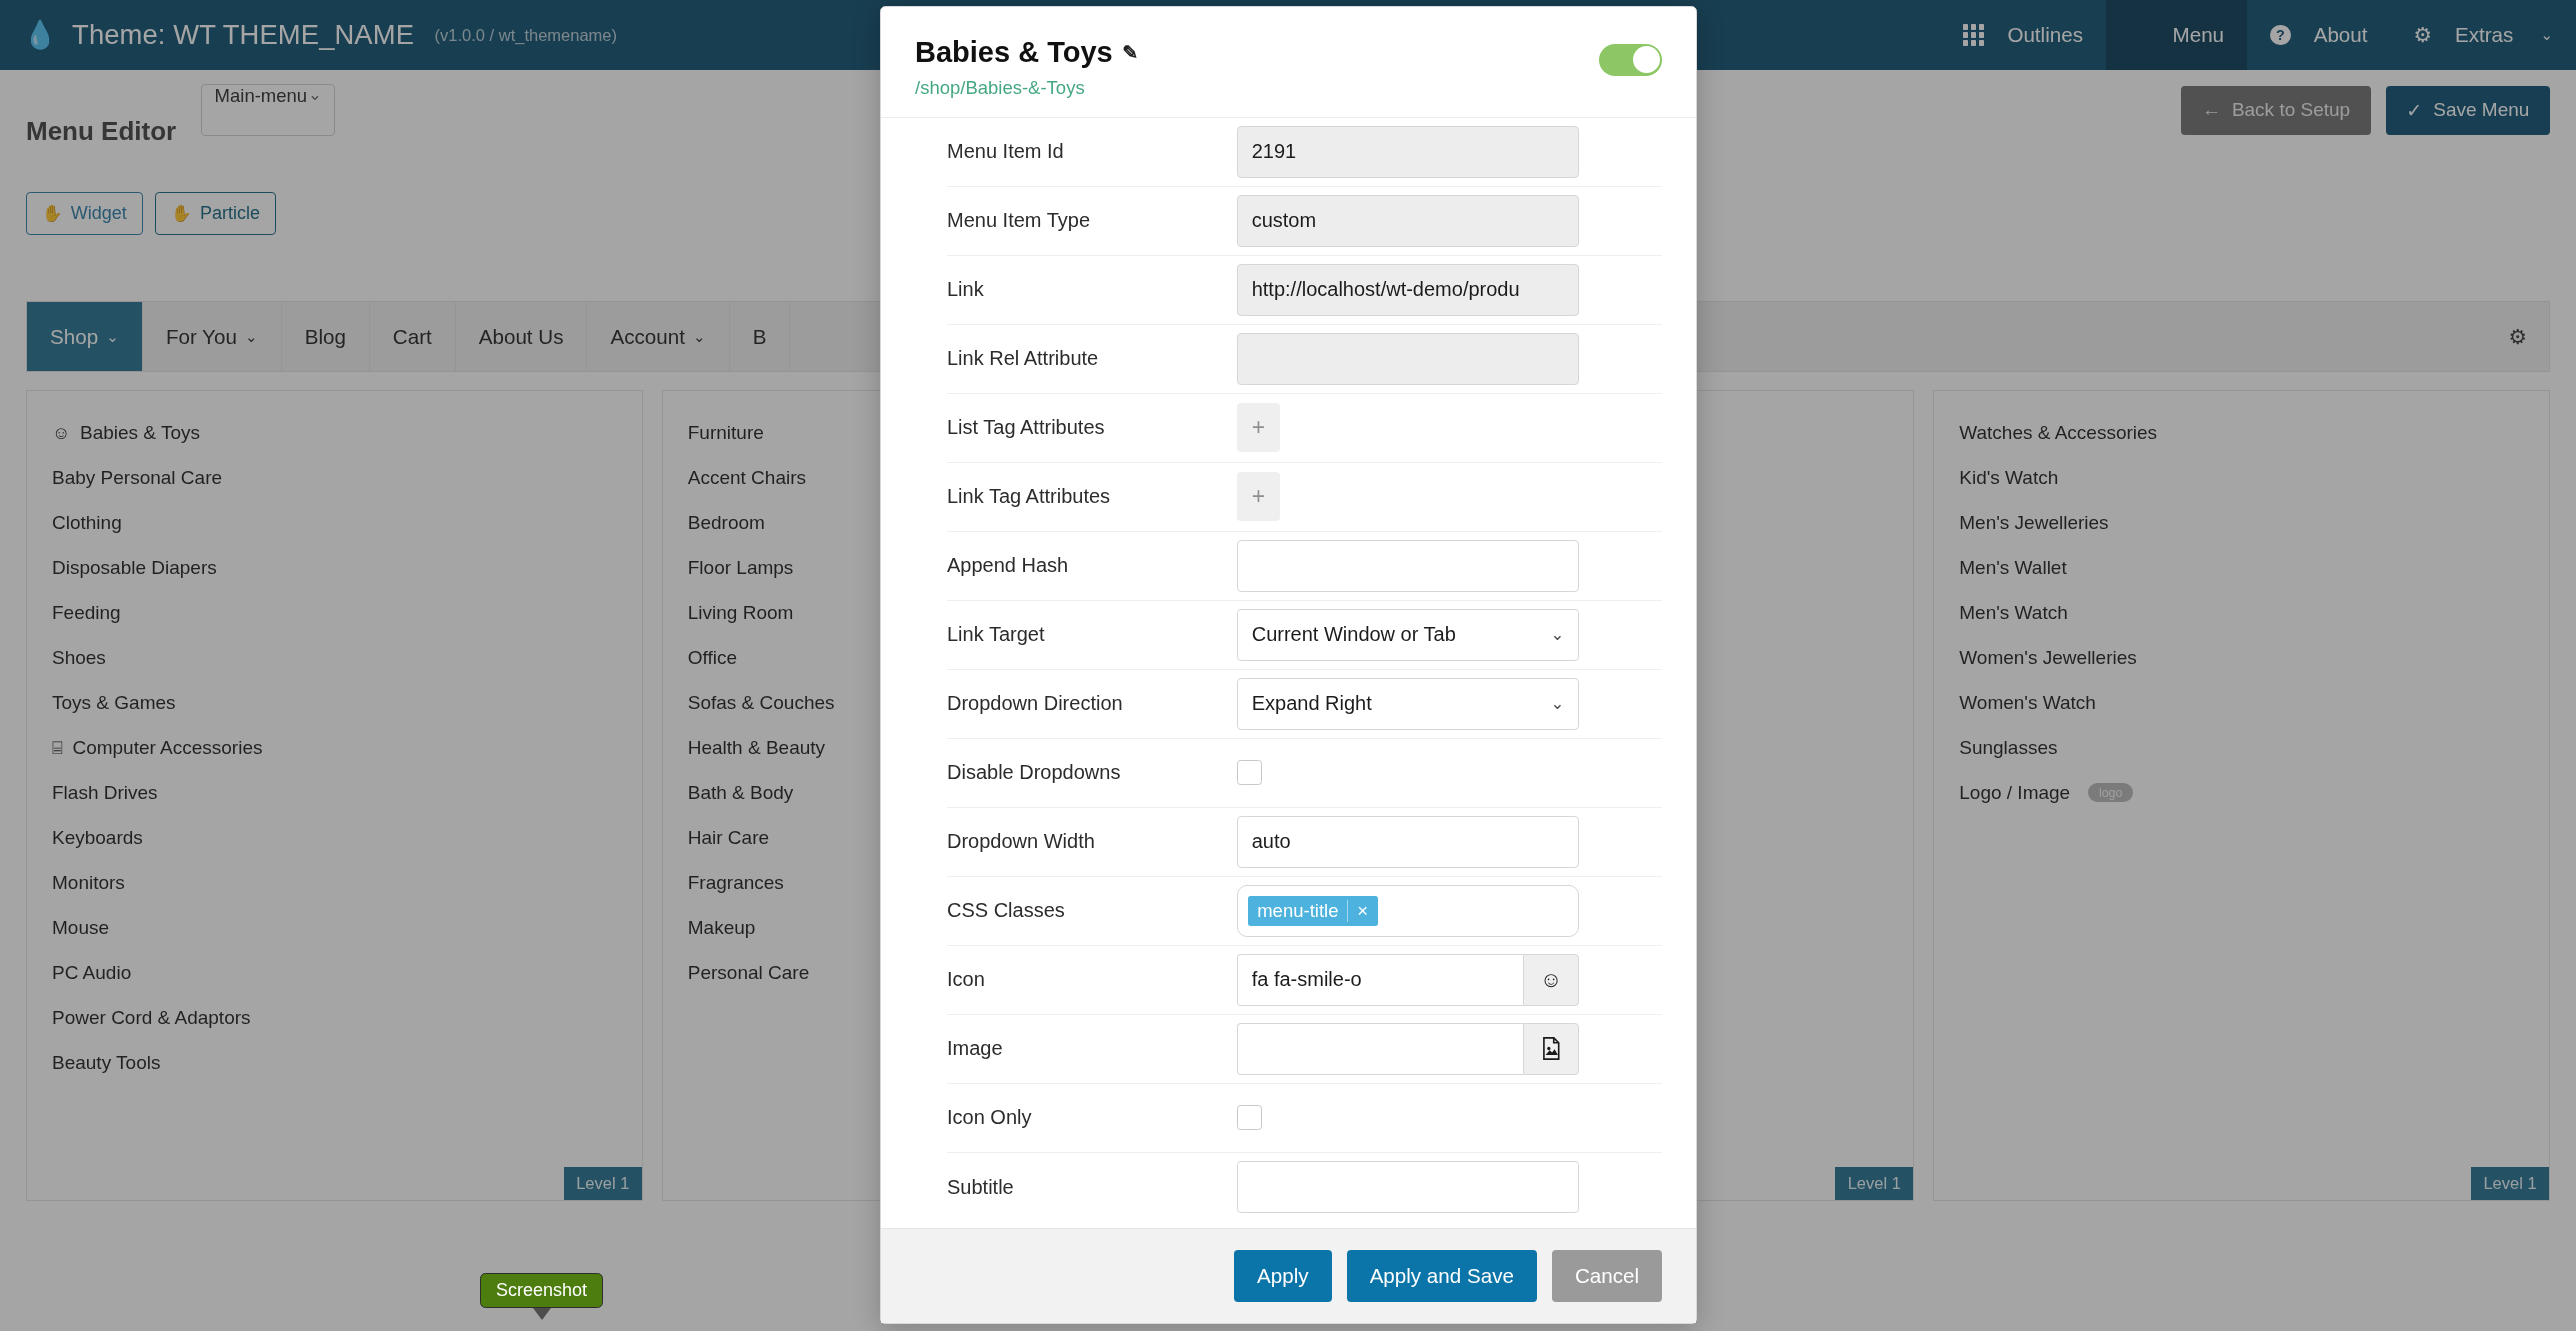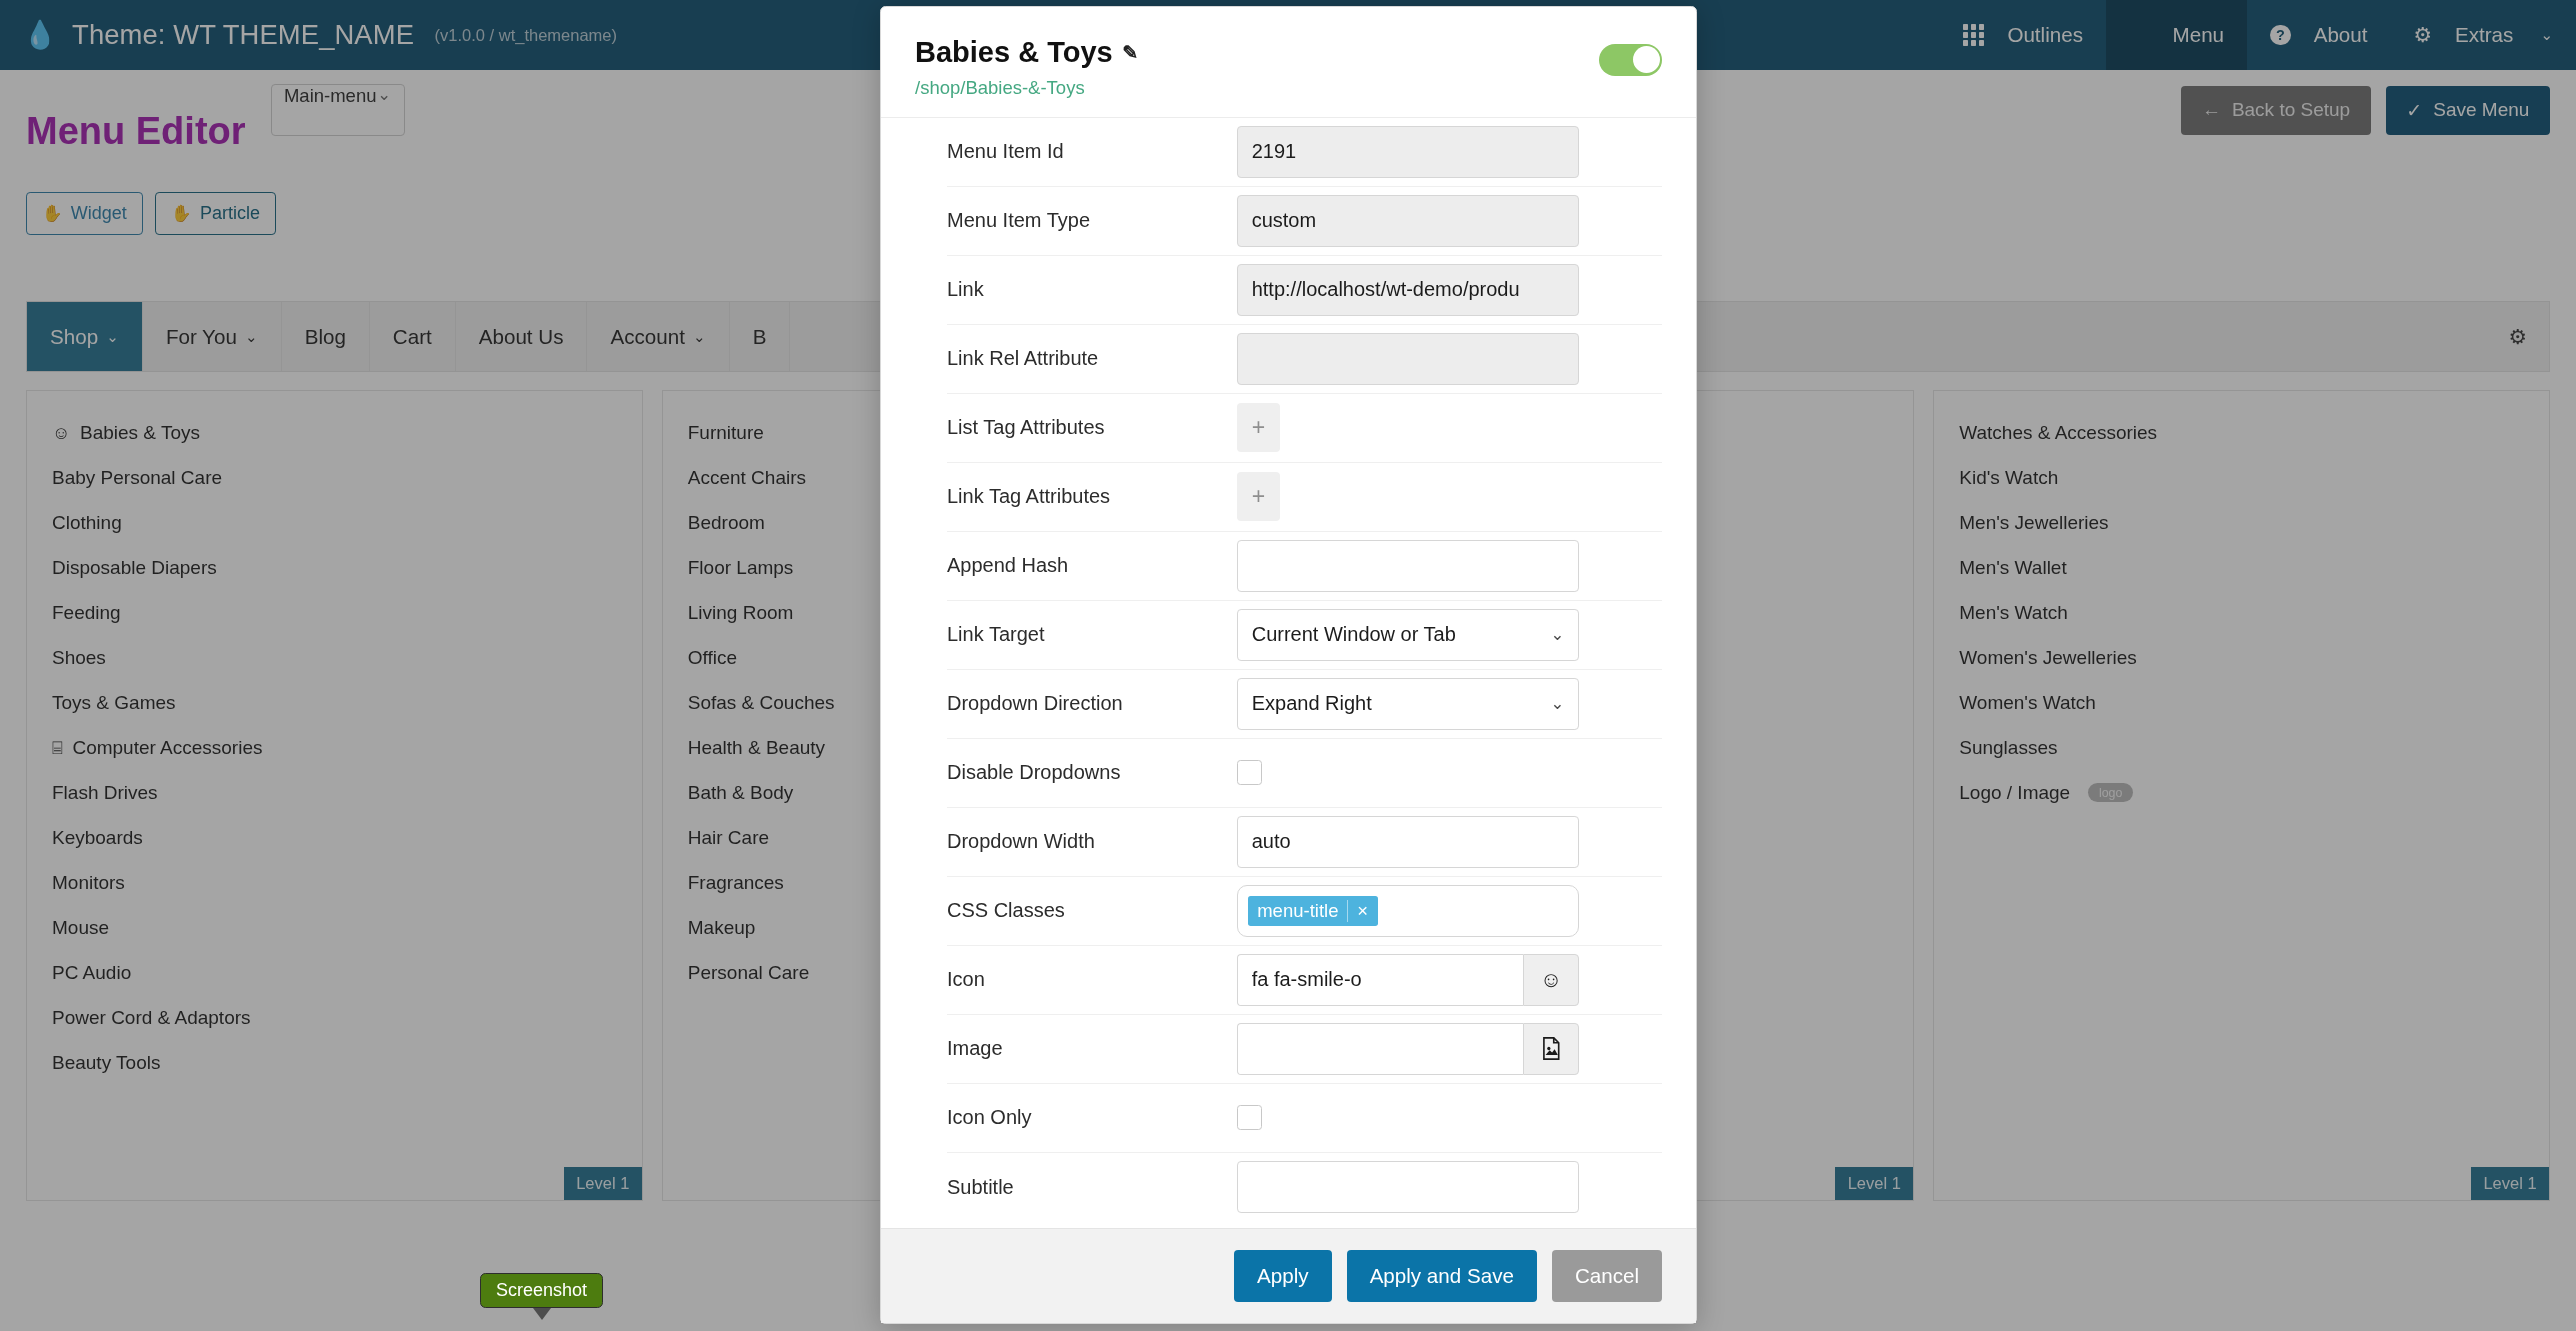--- a/index.html
+++ b/index.html
@@ -42,21 +42,21 @@
     width: 20.6px; height: 20.6px; border-radius: 50%; background: #fff; color: #0d4f6e;
     font-size: 14.4px; font-weight: bold; display:flex; align-items:center; justify-content:center;
   }
   .caret-dn { font-size: 15px; margin-left: 4.1px; }
 
   
   .editor-head {
     position: absolute; top: 70px; left: 0; right: 0; height: 80px;
     display: flex; align-items: center; padding: 0 26px;
   }
-  .page-title { font-size: 38px; font-weight: 700; color: #a21caf; margin-top: 42px; }
+  .page-title { font-size: 26px; font-weight: 700; color: #404040; margin-top: 42px; }
   .menu-select {
     margin-left: 25px; width: 134px; height: 52px; border: 0.7px solid #cfcfcf;
     border-radius: 4.1px; background: #fff; display: flex; align-items: flex-start;
     justify-content: space-between; padding: 0 12.4px; font-size: 18.5px; color: #2b2b2b;
     cursor: pointer;
   }
   .menu-select .cc { color:#6b6b6b; font-size:16.5px; }
   .head-right { margin-left: auto; display: flex; gap: 15px; }
   .btn {
     display: inline-flex; align-items: center; gap: 11px; border: none; border-radius: 4.1px;

